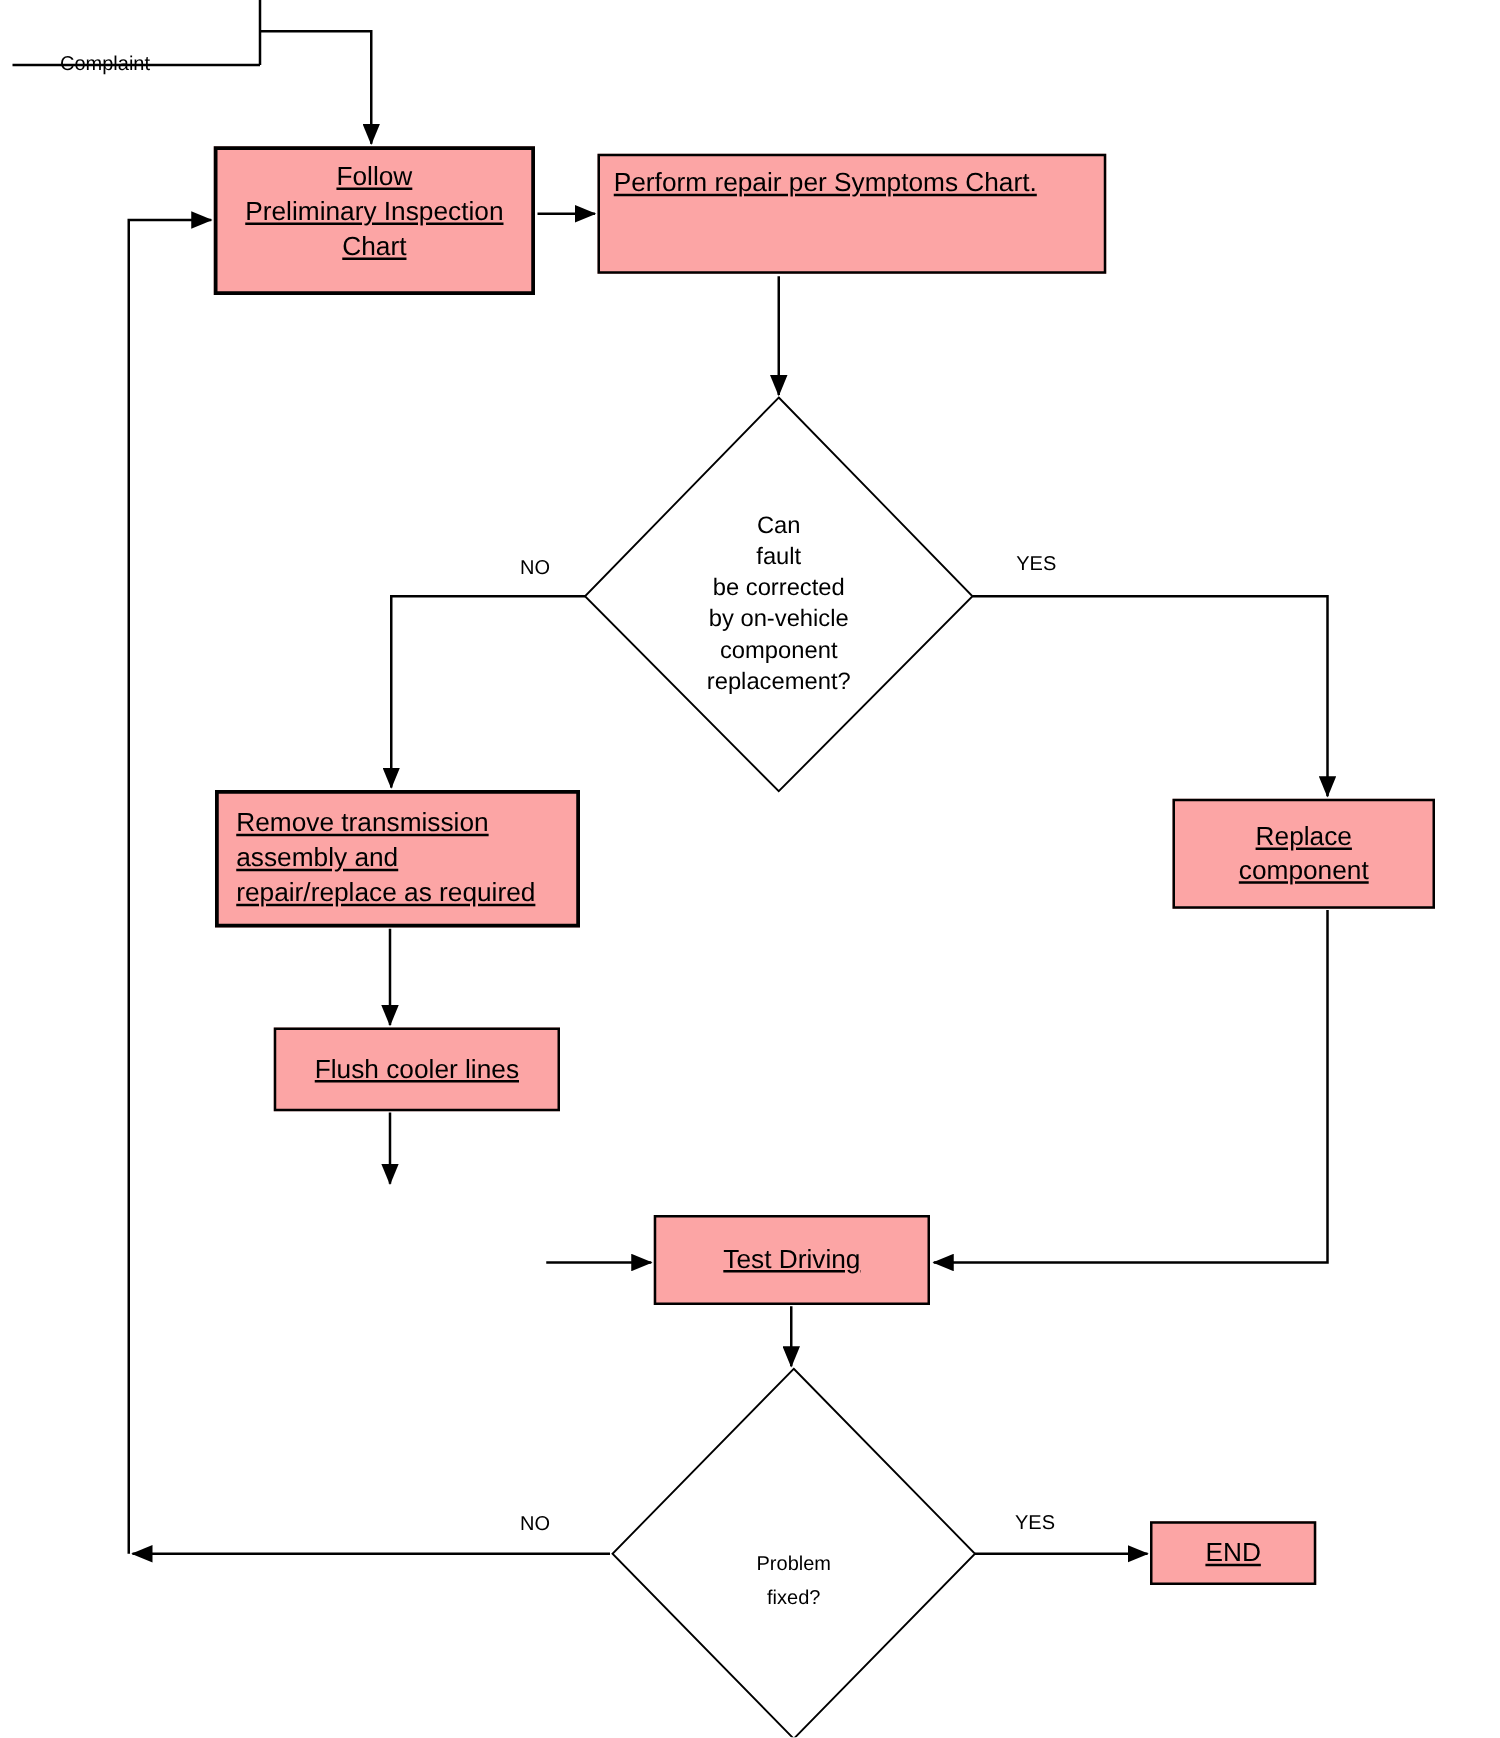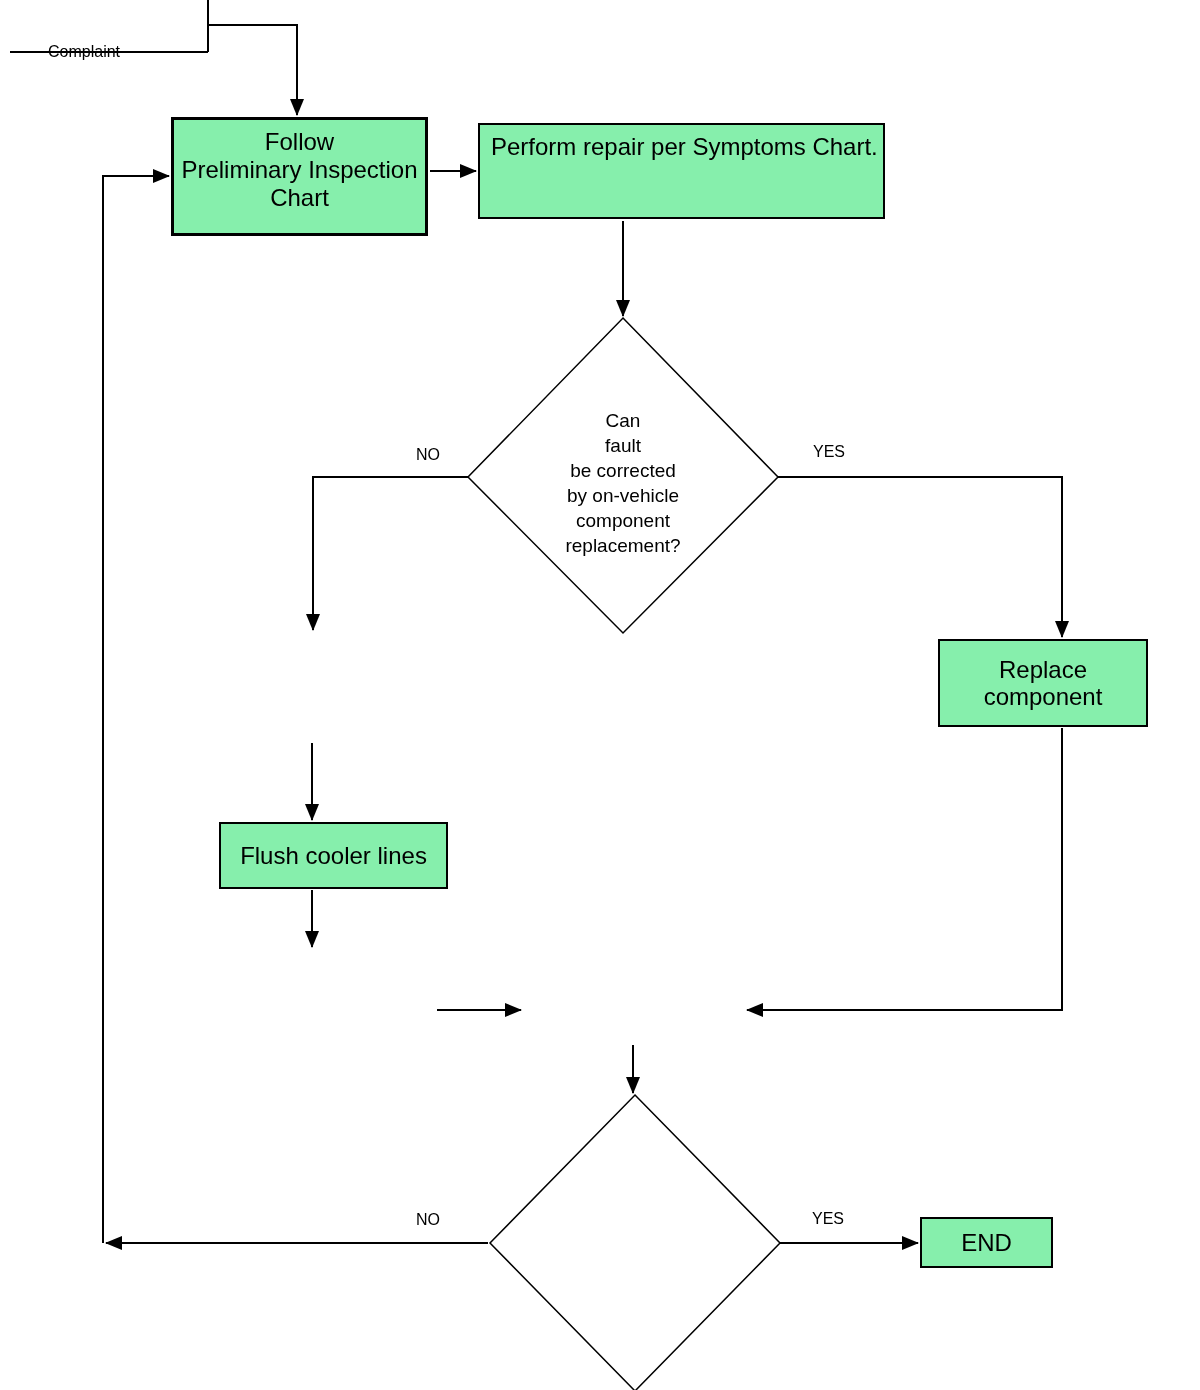--- a/index.html
+++ b/index.html
@@ -13,25 +13,26 @@
     overflow: hidden;
   }
   .lines {
     position: absolute;
     left: 0; top: 0;
     width: 1200px; height: 1390px;
   }
   .node {
     position: absolute;
     box-sizing: border-box;
-    background: #86efac;
+    background: #fca5a5;
     border: 2px solid #000000;
-    font-size: 24px;
+    font-size: 21px;
     line-height: 28px;
     display: flex;
+    text-decoration: underline;
   }
   .label { white-space: pre-line; }
   .txt {
     position: absolute;
     font-size: 16px;
     line-height: 27px;
     white-space: pre-line;
   }
   
   .n-follow    { left:171px; top:117px;  width:257px; height:119px; border-width:3px;
@@ -98,44 +99,56 @@
   <div class="node n-follow">
     <span class="label">Follow
 Preliminary Inspection
 Chart</span>
   </div>
 
   <div class="node n-perform">
     <span class="label">Perform repair per Symptoms Chart.</span>
   </div>
 
+  <div class="node n-remove">
+    <span class="label">Remove transmission
+assembly and
+repair/replace as required</span>
+  </div>
 
   <div class="node n-flush">
     <span class="label">Flush cooler lines</span>
   </div>
 
 
+  <div class="node n-test">
+    <span class="label">Test Driving</span>
+  </div>
 
   <div class="node n-replace">
     <span class="label">Replace
 component</span>
   </div>
 
   <div class="node n-end">
     <span class="label">END</span>
   </div>
 
   <div class="txt t-d1">
     <span class="label">Can
 fault
 be corrected
 by on-vehicle
 component
 replacement?</span>
   </div>
 
+  <div class="txt t-d2">
+    <span class="label">Problem
+fixed?</span>
+  </div>
 
   <div class="txt t-no1">NO</div>
   <div class="txt t-yes1">YES</div>
   <div class="txt t-no2">NO</div>
   <div class="txt t-yes2">YES</div>
 
 </div>
 
 </body></html>

